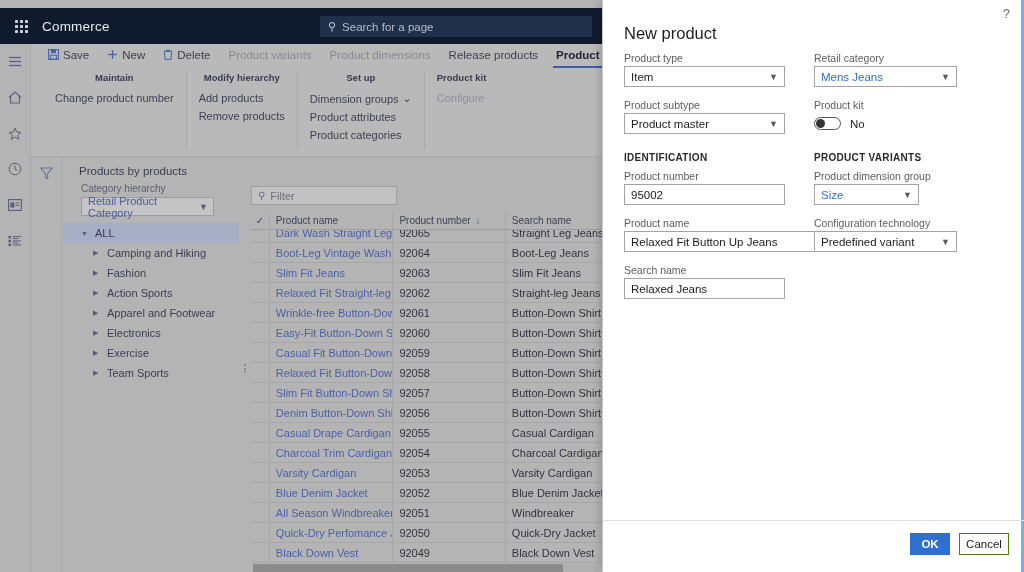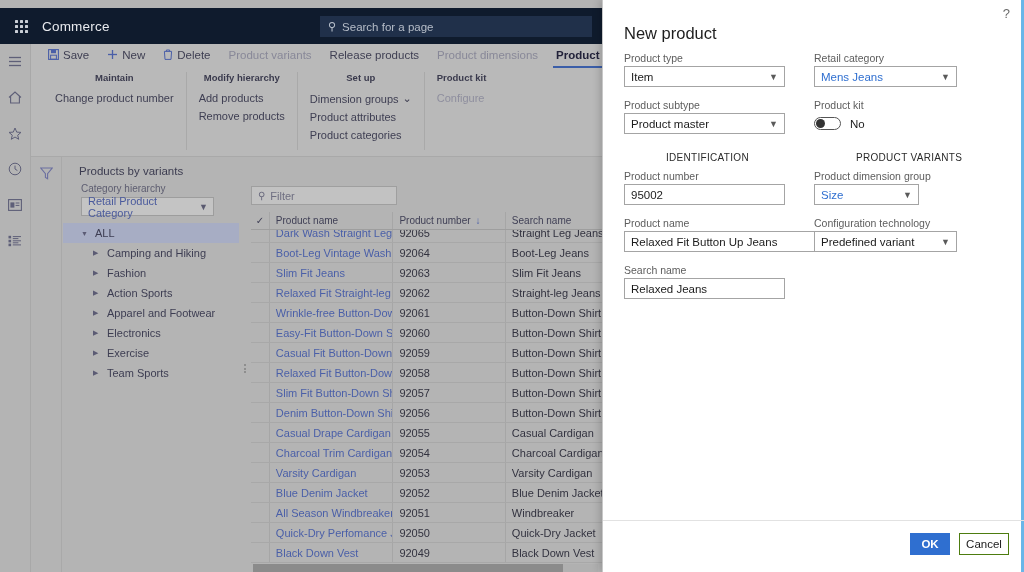--- a/index.html
+++ b/index.html
@@ -140,21 +140,21 @@
 
   .toggle-wrap { display:flex; align-items:center; gap:9px; height:21px; }
   .toggle {
     width:27px; height:13px; border-radius:7px; border:1px solid #555;
     background:#fff; display:flex; align-items:center; padding:0 1px;
   }
   .toggle i { width:9px; height:9px; border-radius:50%; background:#333; display:block; }
   .toggle-lbl { font-size:11.5px; color:#1b1b1b; }
 
   .sect { margin-top:18px; }
-  .sect-title { font-size:10px; font-weight:normal; color:#2a2a2a; letter-spacing:.3px; margin-bottom:7px;margin-left:42px; }
+  .sect-title { font-size:10px; font-weight:bold; color:#2a2a2a; letter-spacing:.3px; margin-bottom:7px; }
   .pn-input { width:205px; }
 
   .dlg-footer { position:absolute; left:0; bottom:0; width:422px; height:52px; border-top:1px solid #e2e2e2; }
   .btn { position:absolute; top:12px; height:22px; font-size:11.5px; display:flex; align-items:center; justify-content:center; }
   .btn-ok { right:75px; width:40px; background:#2f6fd0; color:#fff; font-weight:bold; }
   .btn-cancel { right:16px; width:50px; background:#fff; color:#1b1b1b; border:1px solid #4d7c0f; }
 </style>
 </head>
 <body>
 
@@ -260,22 +260,22 @@
         </div>
         <div class="tabitem">
           <span class="gi">
             <svg width="10" height="11" viewBox="0 0 10 11">
                 <path d="M1.4 2.4 H8.6 L8 10.4 H2 Z M3.4 2.4 V1 H6.6 V2.4" fill="none" stroke="#4a5fa8" stroke-width="1"></path>
               </svg>
           </span>
           <span>Delete</span>
         </div>
         <div class="tabitem dim">Product variants</div>
+        <div class="tabitem dim">Product dimensions</div>
         <div class="tabitem">Release products</div>
-        <div class="tabitem dim">Product dimensions</div>
         <div class="tabitem active">Product</div>
 
       </div>
 
       <div class="ribbon-body">
         <div class="rgroup">
           <div class="rgroup-title">Maintain</div>
           <div class="rcols">
               <div class="rcol">
             <div class="ritem">Change product number</div>
@@ -322,21 +322,21 @@
 
       <div class="filterbar">
         <div class="funnel">
           <svg width="13" height="13" viewBox="0 0 13 13">
               <path d="M0.8 1 H12.2 L7.6 6.6 V11.8 L5.4 10.4 V6.6 Z" fill="none" stroke="#6b6fa0" stroke-width="1.1"></path>
             </svg>
         </div>
       </div>
 
       <div class="catpanel">
-        <div class="cat-title">Products by variants</div>
+        <div class="cat-title">Products by products</div>
         <div class="cat-sub">Category hierarchy</div>
         <div class="cat-select">
           <span>Retail Product Category</span>
           <span class="chev">▼</span>
         </div>
         <div class="tree">
           <div class="tnode sel">
             <span class="arw">▼</span>
             <span class="lbl">ALL</span>
           </div>

